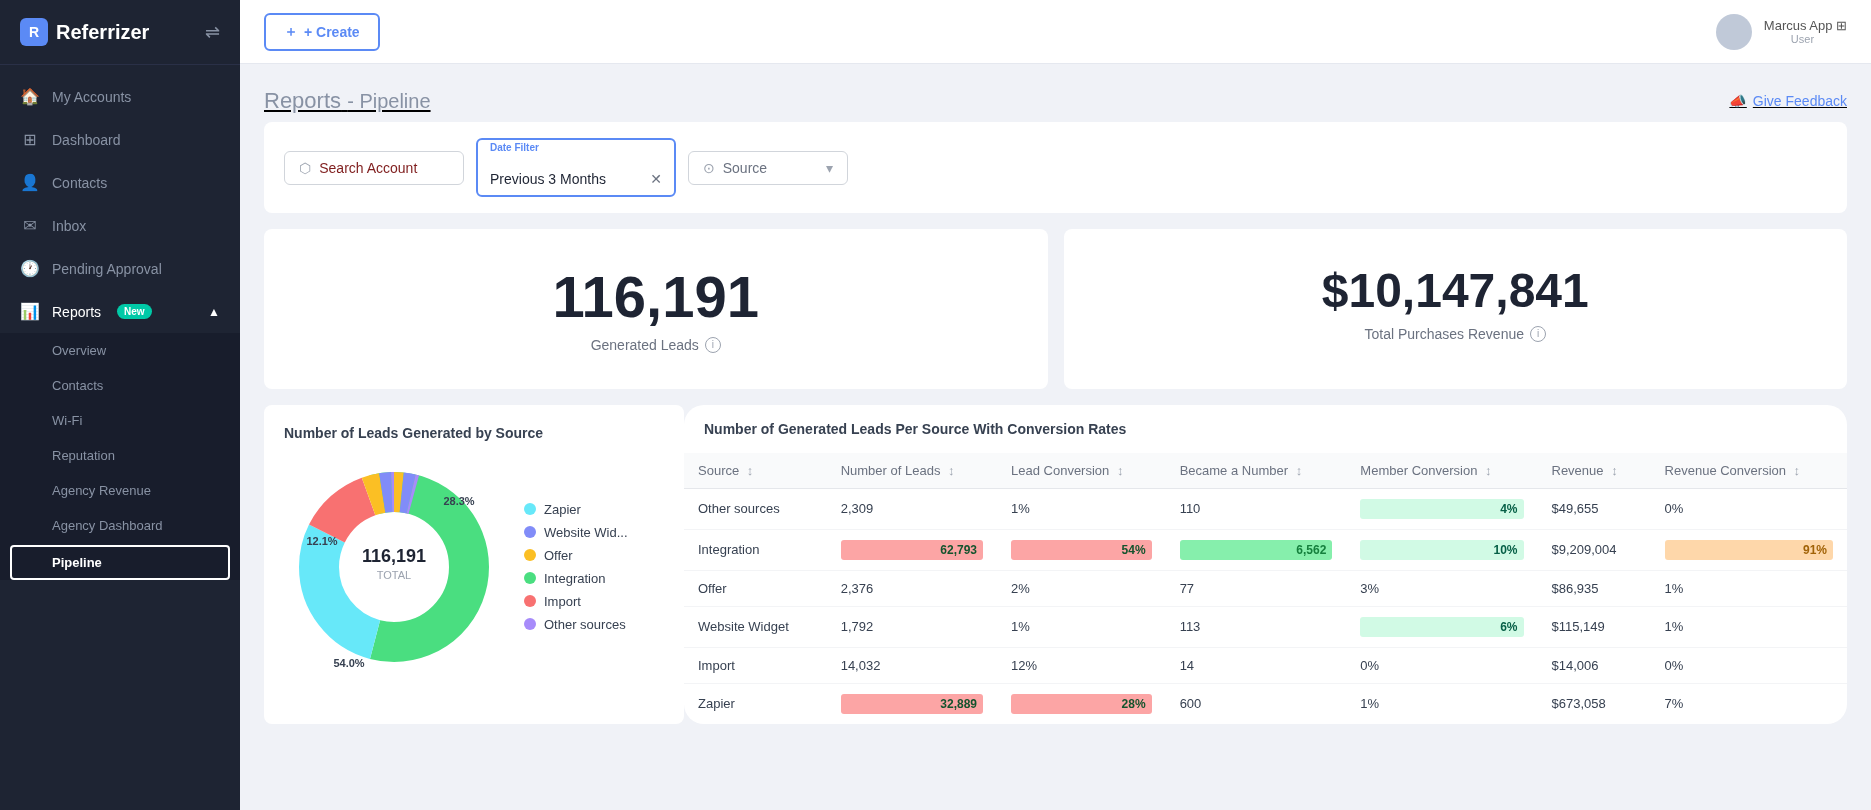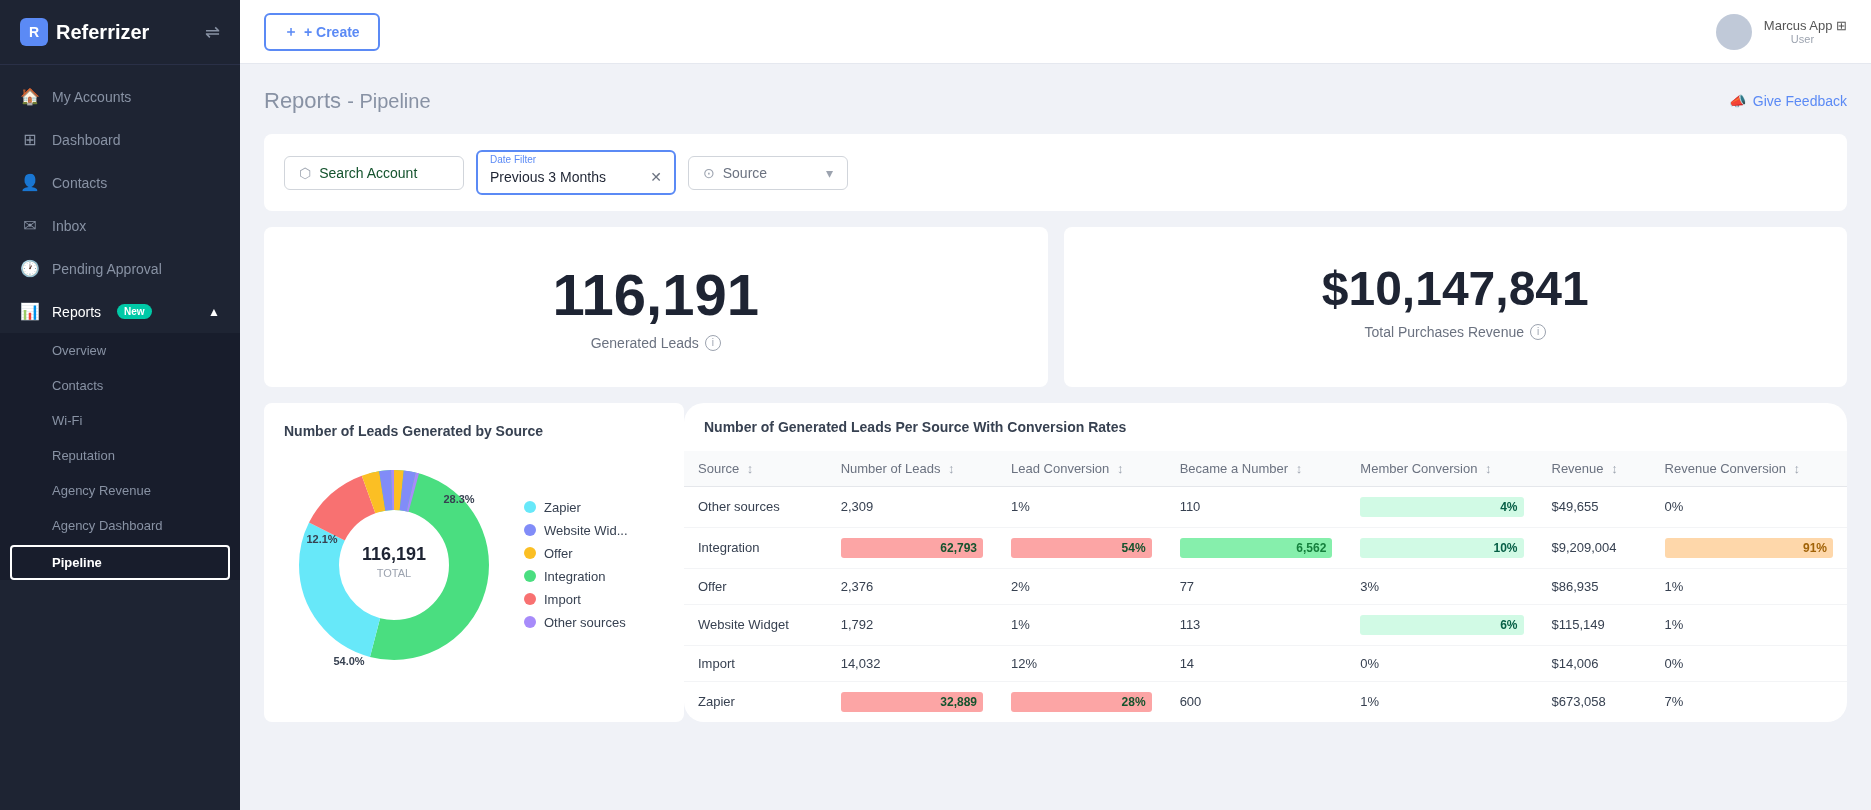--- a/index.html
+++ b/index.html
@@ -139,21 +139,22 @@
     .content {
       flex: 1;
       overflow-y: auto;
       padding: 24px;
       background: #f0f2f7;
     }
     .page-header {
       display: flex;
       align-items: center;
       justify-content: space-between;
-      margin-bottom: 20px;
+      margin-bottom: 8px;
+      text-decoration: underline;
     }
     .page-title {
       font-size: 22px;
       color: #2d3748;
       font-weight: 400;
     }
     .page-title span { color: #8892a4; }
     .feedback-link {
       color: #5b8af5;
       font-size: 14px;
@@ -194,22 +195,22 @@
       padding: 2px 12px 8px;
       font-size: 14px;
       color: #2d3748;
       background: #fff;
       position: relative;
       min-width: 200px;
     }
     .filter-date-label {
       font-size: 10px;
       color: #5b8af5;
-      font-weight: 400;
-      margin-bottom: 4px;
+      font-weight: 700;
+      margin-bottom: 18px;
     }
     .filter-date-value {
       display: flex;
       align-items: center;
       justify-content: space-between;
       gap: 8px;
     }
     .filter-close {
       color: #6b7280;
       cursor: pointer;
@@ -452,21 +453,21 @@
       </h1>
       <div class="feedback-link">
         <span>📣</span>
         <span>Give Feedback</span>
       </div>
     </div>
 
     <div class="filters">
       <div class="filter-input">
         <span style="color:#9ca3af;">⬡</span>
-        <span style="color:#14532d;">Search Account</span>
+        <span style="color:#7f1d1d;">Search Account</span>
       </div>
       <div class="filter-date">
         <span class="filter-date-label">Date Filter</span>
         <div class="filter-date-value">
           <span style="font-size:14px;color:#1e2433;font-weight:500;">Previous 3 Months</span>
           <span class="filter-close">✕</span>
         </div>
       </div>
       <div class="filter-source">
         <span style="color:#9ca3af;">⊙</span>

